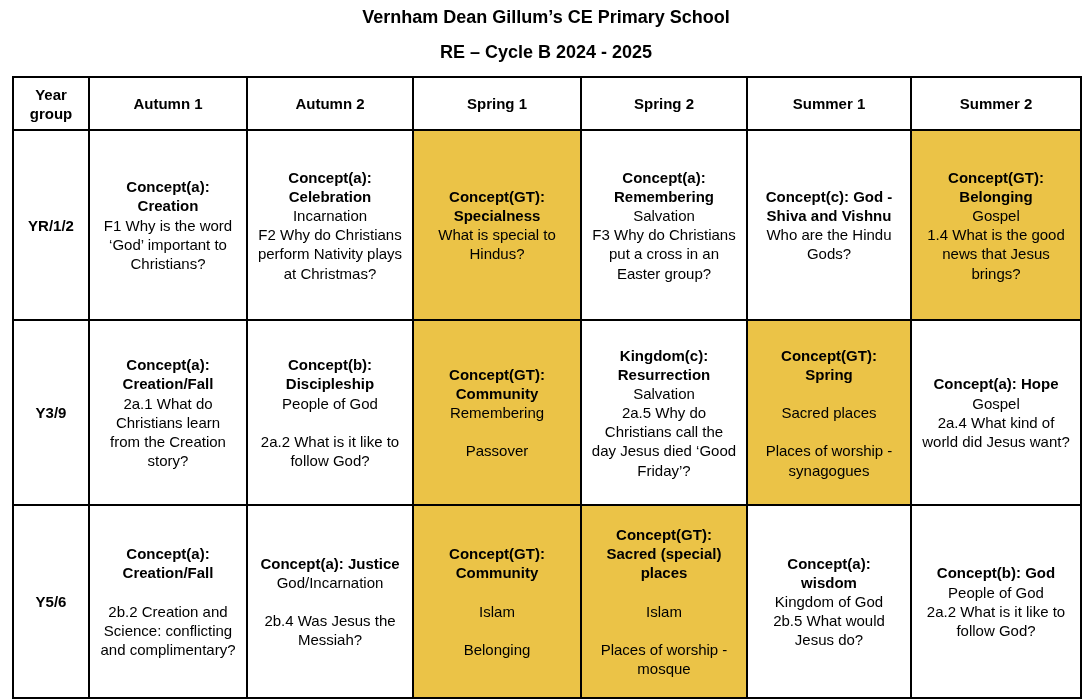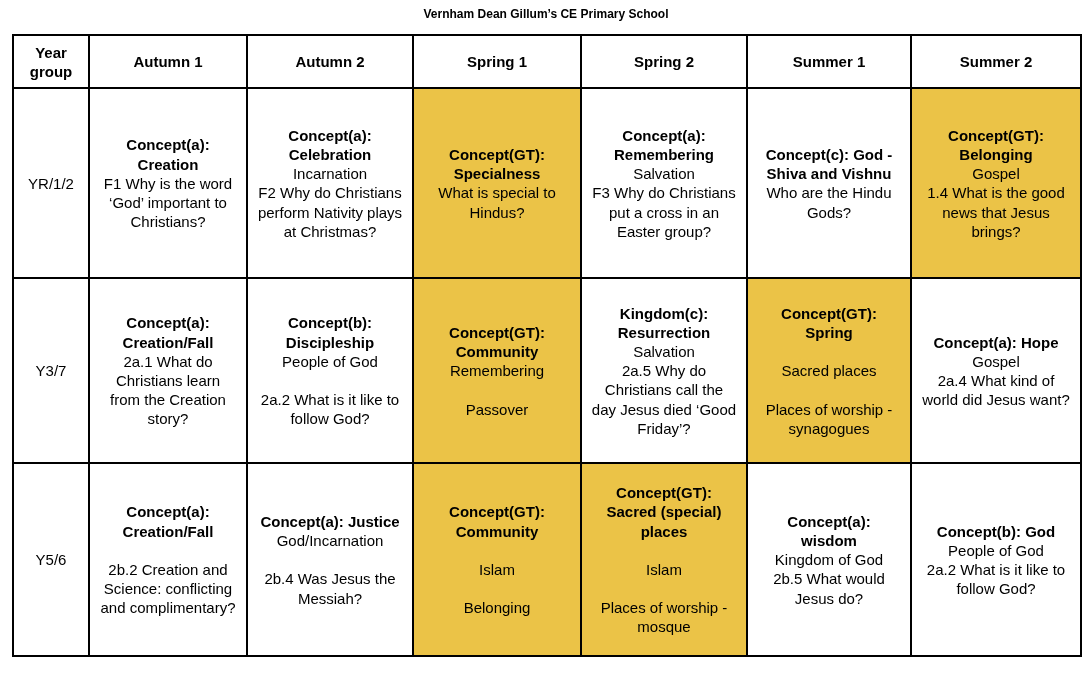--- a/index.html
+++ b/index.html
@@ -11,21 +11,21 @@
   }
   .page {
     width: 1092px;
     height: 700px;
     box-sizing: border-box;
     padding-top: 7px;
     overflow: hidden;
   }
   .title-block { text-align: center; }
   .title-line {
-    font-size: 12px;
+    font-size: 18px;
     font-weight: bold;
     line-height: 1.2;
   }
   .title-line + .title-line { margin-top: 13px; }
 
   table.grid {
     border-collapse: collapse;
     table-layout: fixed;
     margin: 13px 0 0 12px;
     width: 1068px;
@@ -37,35 +37,36 @@
     padding: 4px 9px;
     font-size: 15px;
     line-height: 1.28;
     box-sizing: border-box;
     overflow: hidden;
   }
   table.grid th {
     font-weight: bold;
     height: 53px;
   }
-  td.year-cell { font-weight: normal; }
+  td.year-cell { font-weight: bold; }
   td.hl { background: var(--hl, #ebc347); }
   .ln-bold { font-weight: bold; }
   .ln-italic { }
   .ln-blank { height: 1.28em; }
   tr.body-row-0 { height: 190px; }
   tr.body-row-1 { height: 185px; }
   tr.body-row-2 { height: 193px; }
 </style>
 </head>
 <body>
 
 <div class="page">
   <div class="title-block">
     <div class="title-line">Vernham Dean Gillum’s CE Primary School</div>
+    <div class="title-line">RE – Cycle B 2024 - 2025</div>
   </div>
 
   <table class="grid">
     <colgroup>
       <col style="width:76px">
       <col style="width:158px">
       <col style="width:166px">
       <col style="width:168px">
       <col style="width:166px">
       <col style="width:164px">
@@ -112,21 +113,21 @@
             <div class="ln-regular">Who are the Hindu Gods?</div>
           </td>
           <td class="hl">
             <div class="ln-bold">Concept(GT):</div>
             <div class="ln-bold">Belonging</div>
             <div class="ln-italic">Gospel</div>
             <div class="ln-regular">1.4 What is the good news that Jesus brings?</div>
           </td>
         </tr>
         <tr class="body-row-1">
-          <td class="year-cell">Y3/7</td>
+          <td class="year-cell">Y3/9</td>
           <td>
             <div class="ln-bold">Concept(a):</div>
             <div class="ln-bold">Creation/Fall</div>
             <div class="ln-regular">2a.1 What do Christians learn from the Creation story?</div>
           </td>
           <td>
             <div class="ln-bold">Concept(b):</div>
             <div class="ln-bold">Discipleship</div>
             <div class="ln-italic">People of God</div>
             <div class="ln-blank"></div>

